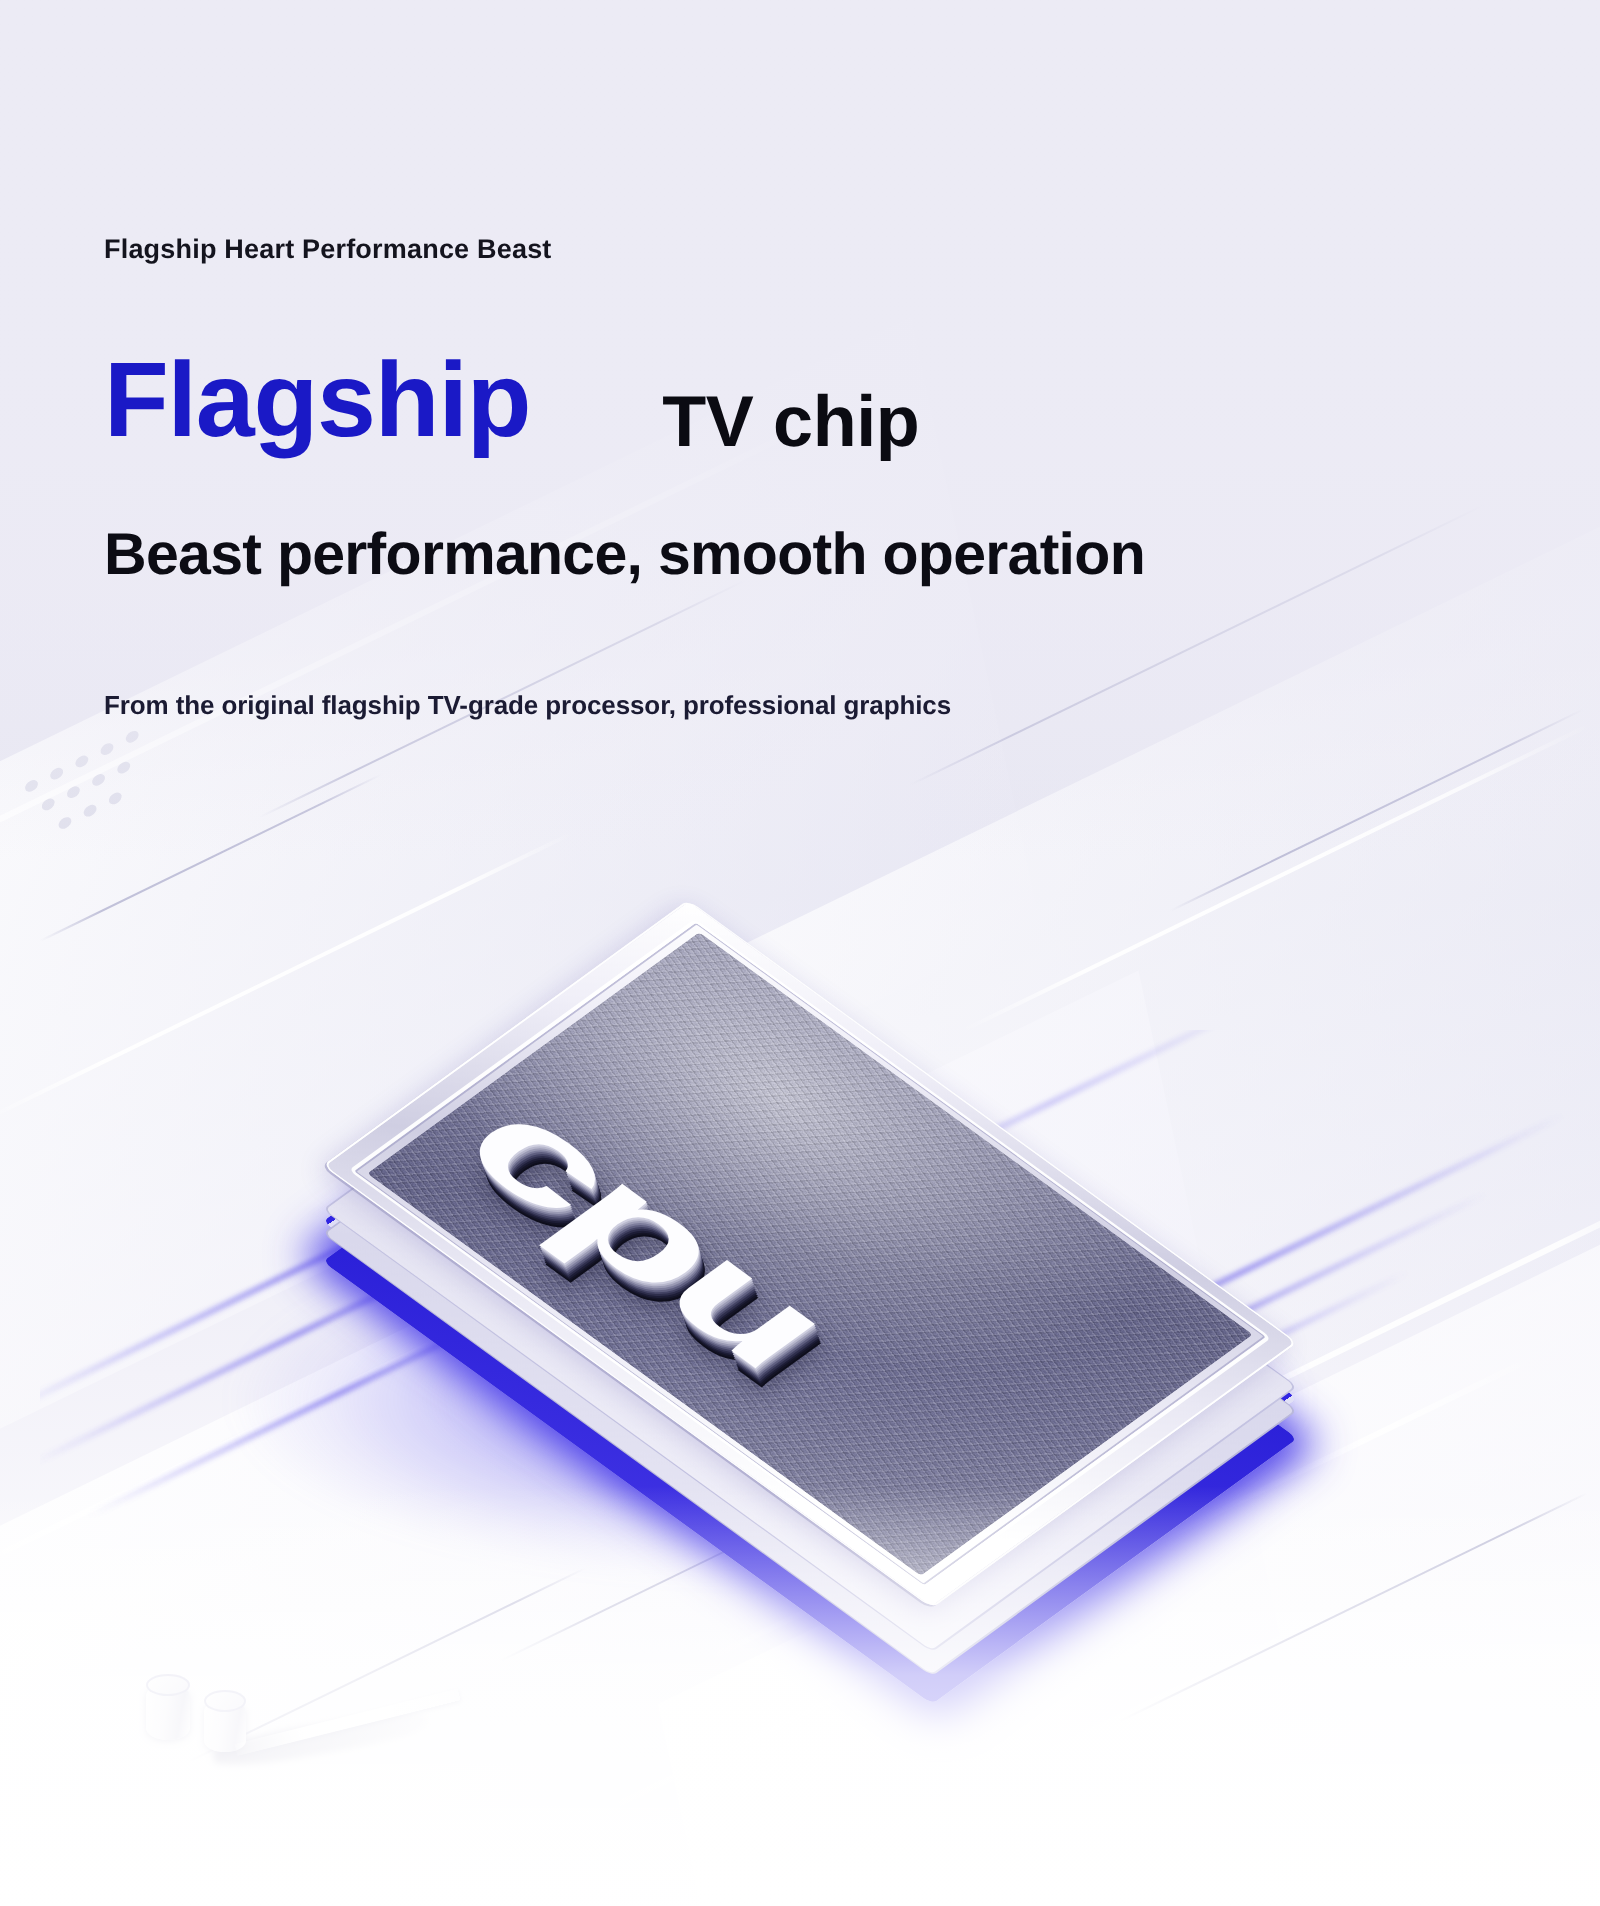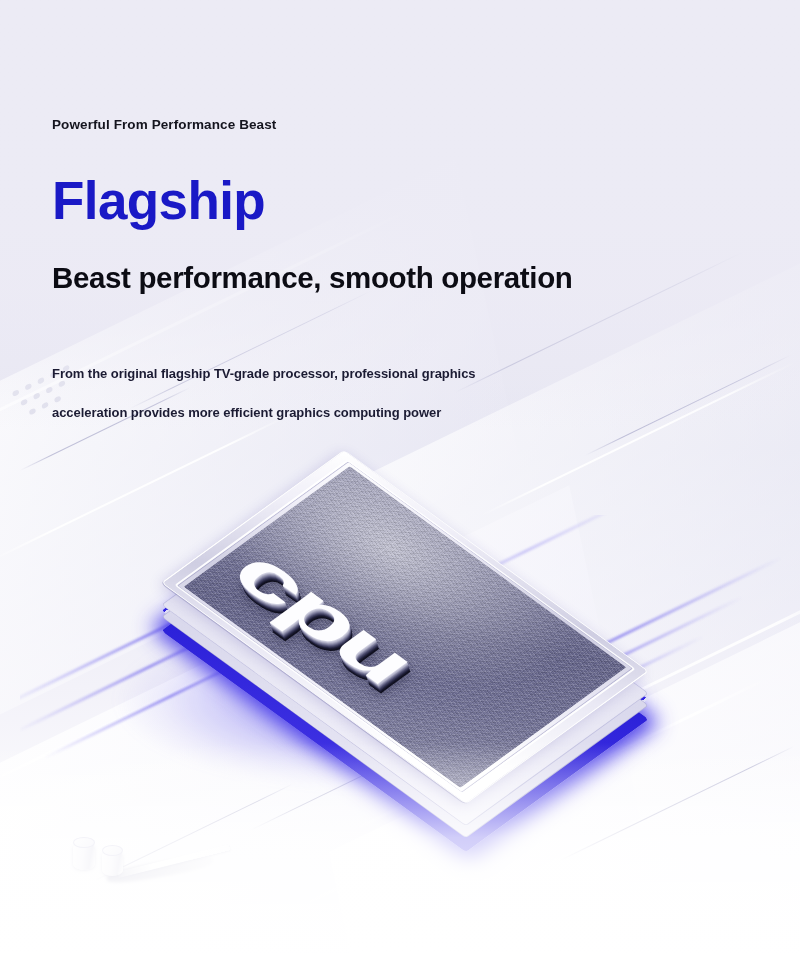--- a/index.html
+++ b/index.html
@@ -104,21 +104,21 @@
     font-size:29.5px; font-weight:bold; letter-spacing:-.35px;
     color:#0c0c14; white-space:nowrap;
   }
 
   .body-copy {
     position:absolute; left:52px; top:344px;
     font-size:13px; font-weight:bold; line-height:1.42;
     color:#1b1b33; letter-spacing:-.05px;
     width:520px;
   }
-  .body-copy span { display:block;margin-top:21px; }
+  .body-copy span { display:block; }
 
   
   #chip-assembly {
     position:absolute;
     left:70px; top:455px;
     width:670px; height:340px;
   }
 
   
   .glow-pool {
@@ -364,28 +364,28 @@
       <div class="cap-top"></div>
     </div>
     <div class="trace-white" style="left:118px; top:872px; width:115px; height:6px; transform:rotate(-14deg);"></div>
   </div>
 
   <div class="haze-top"></div>
   <div class="haze-bottom"></div>
 
   <div class="copy">
 
-    <div class="eyebrow">Powerful From Performance Beast</div>
+    <div class="eyebrow">Flagship Heart Performance Beast</div>
 
     <div class="headline-row">
       <span class="h-flagship">Flagship</span>
+      <span class="h-tvchip">TV chip</span>
     </div>
 
     <div class="subhead">Beast performance, smooth operation</div>
 
     <div class="body-copy">
       <span>From the original flagship TV-grade processor, professional graphics</span>
-      <span>acceleration provides more efficient graphics computing power</span>
     </div>
 
   </div>
 
 </div>
 
 </body></html>

